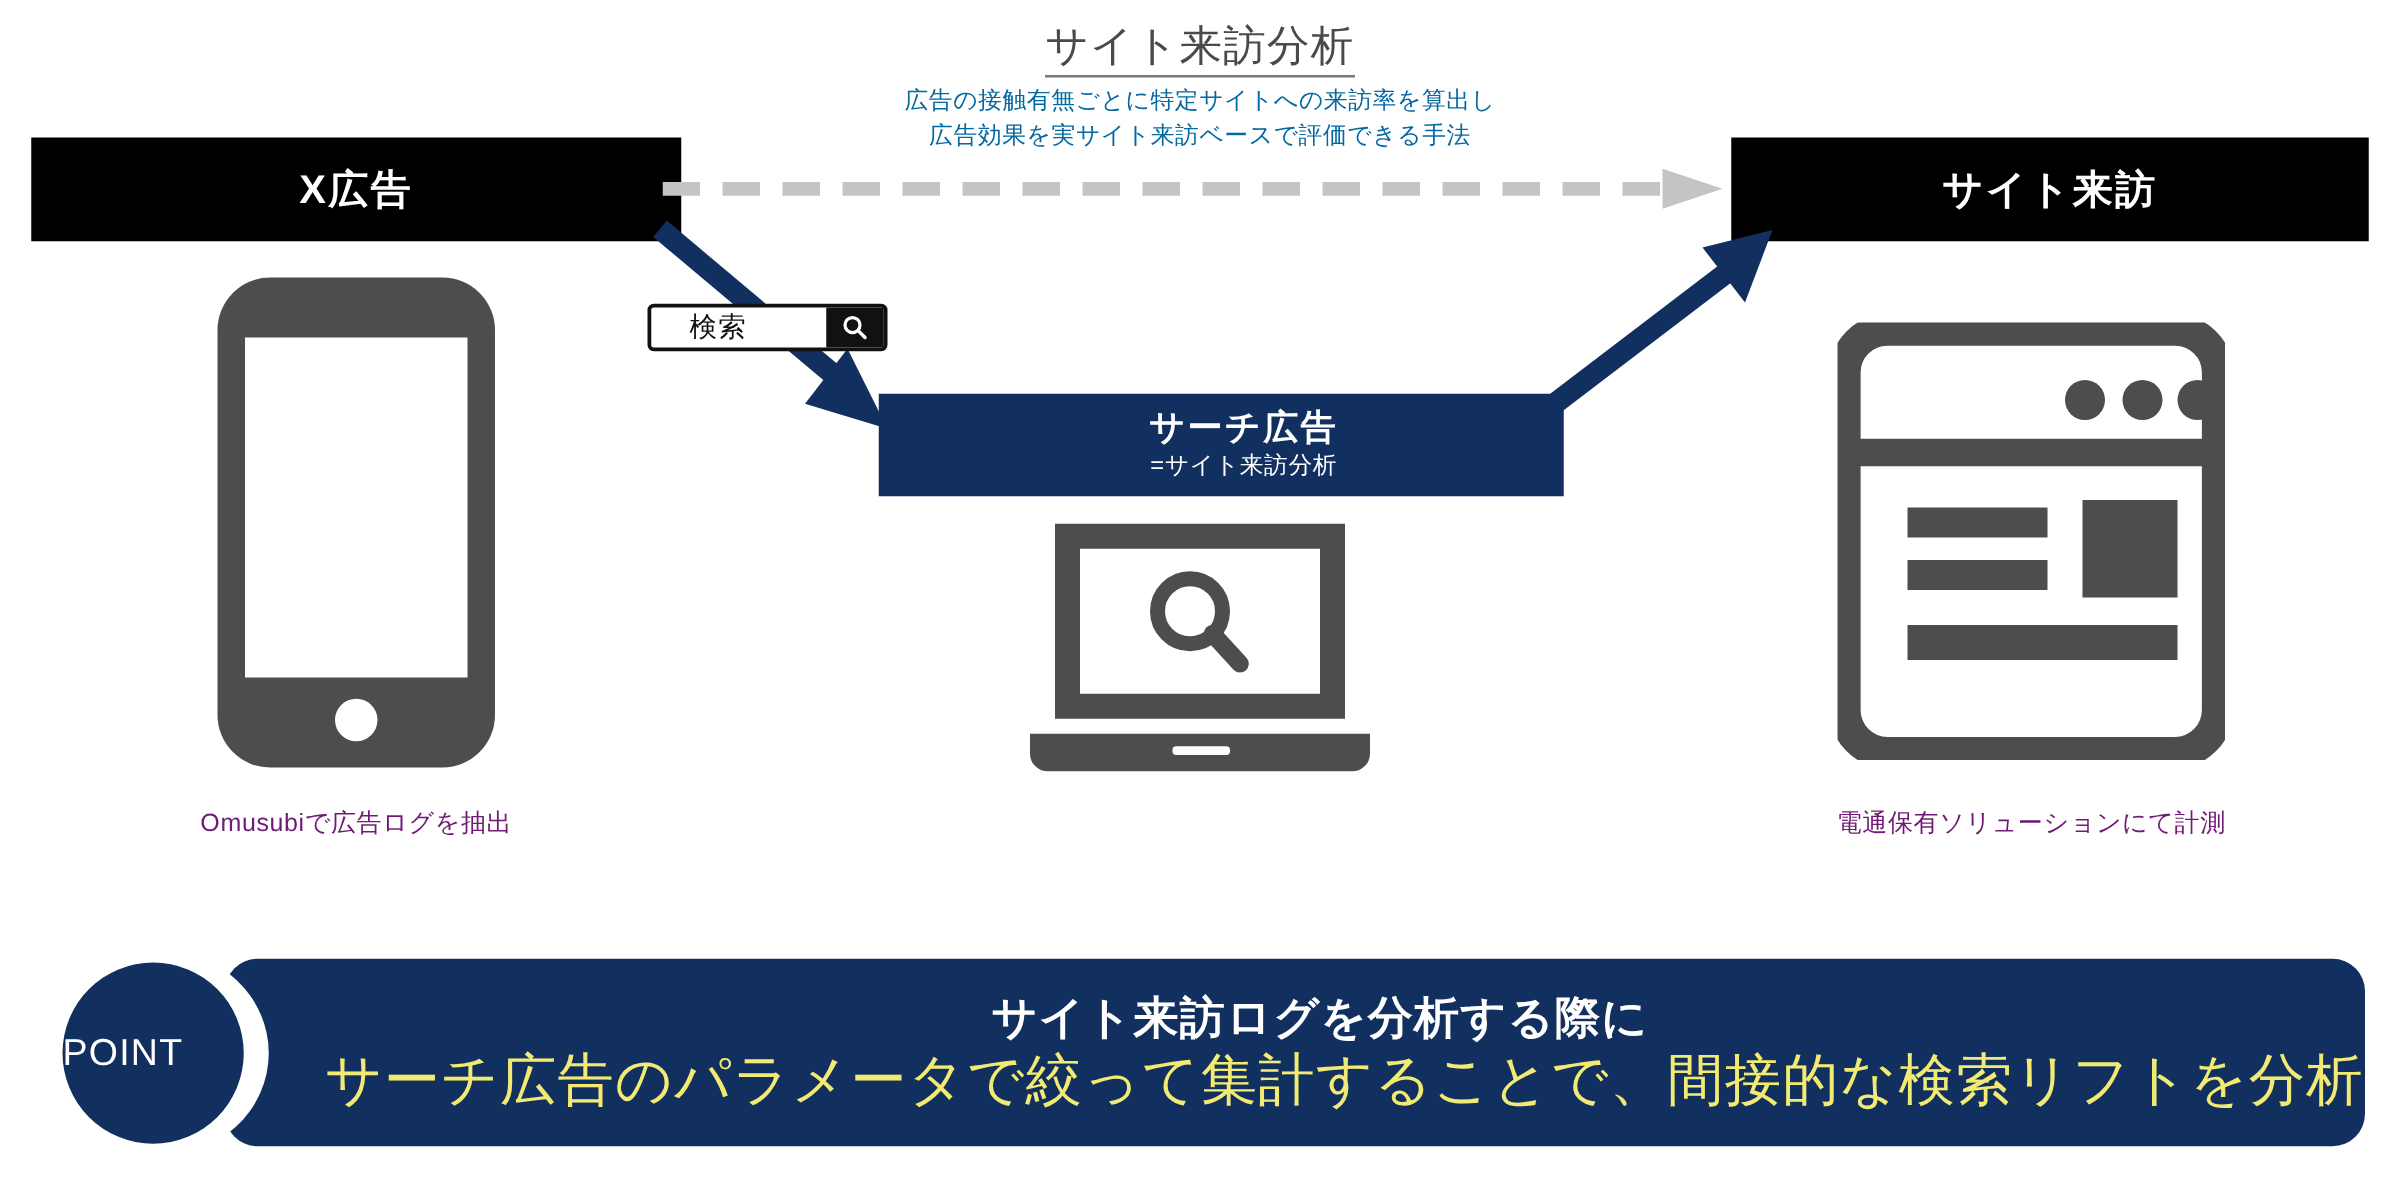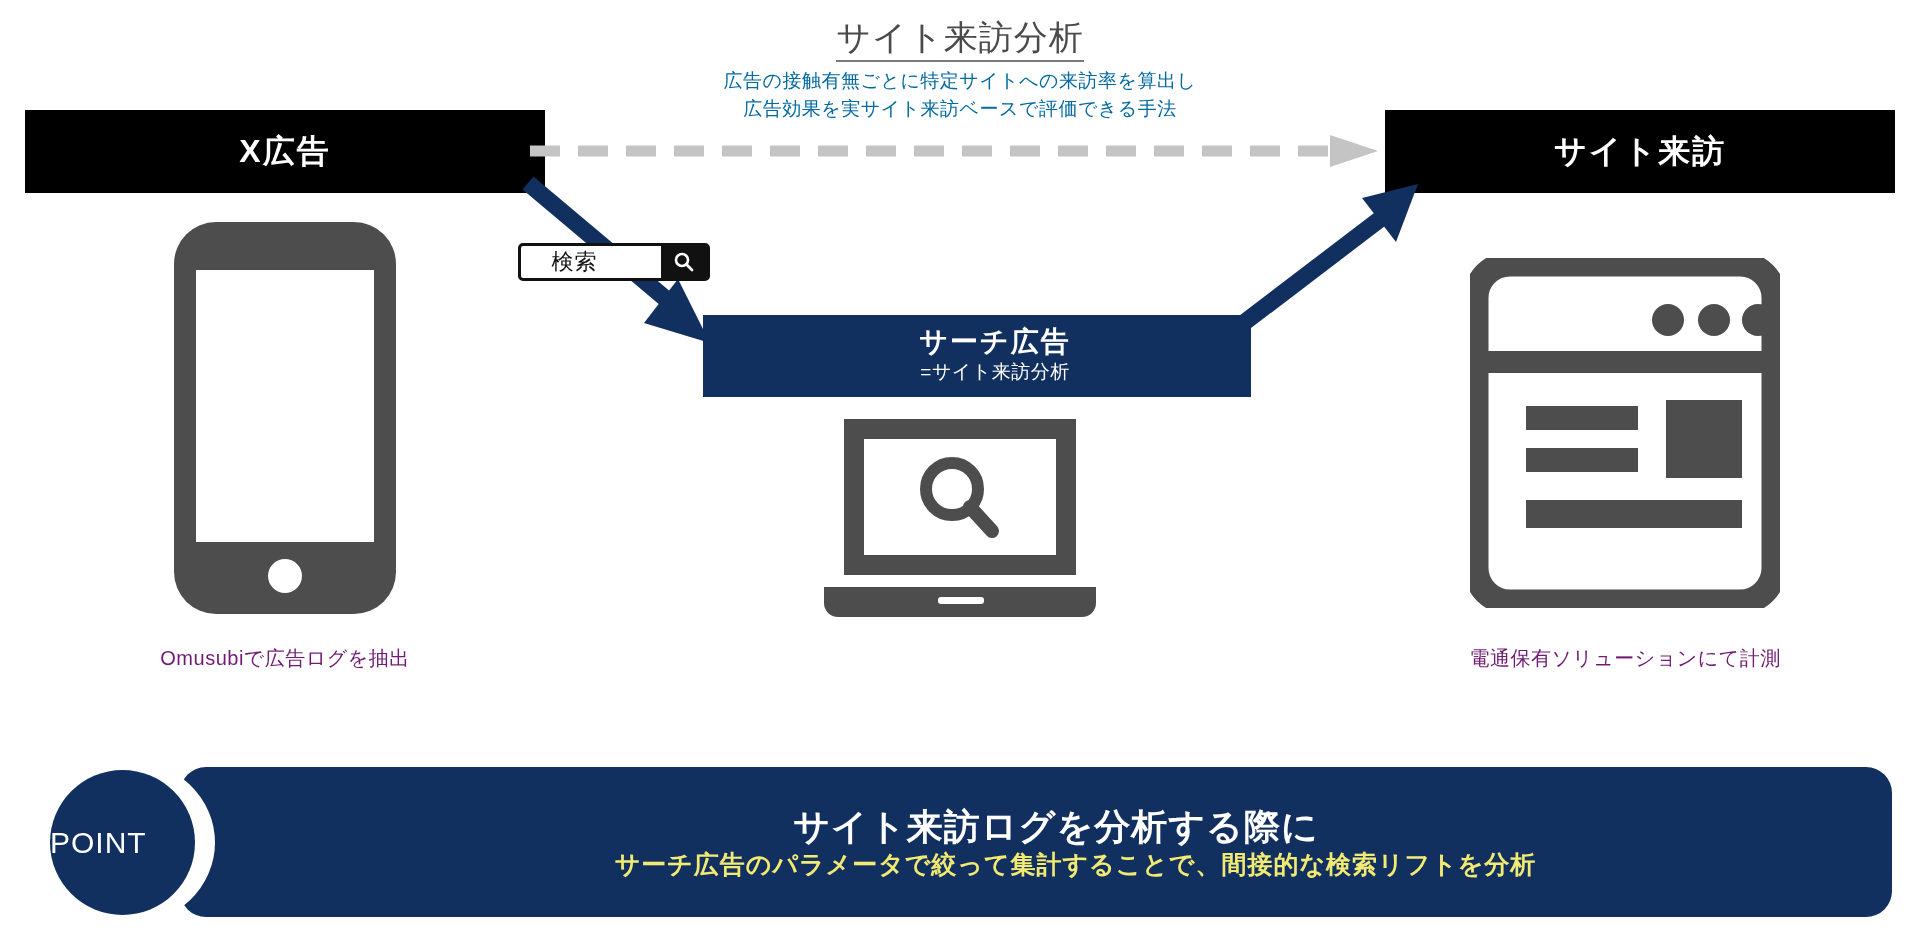--- a/index.html
+++ b/index.html
@@ -239,22 +239,22 @@
     line-height: 1.25;
     padding-left: 40px;
   }
   #point-line-1 {
     color: #ffffff;
     font-size: 36px;
     font-weight: bold;
     letter-spacing: 1px;
   }
   #point-line-2 {
-    font-size: 25px;
-    font-weight: bold;
+    font-size: 45px;
+    font-weight: normal;
     letter-spacing: 1px;
     margin-left: 39px;
   }
 </style>
 </head>
 <body>
 
 <div id="analysis-header">
   <div id="analysis-title">サイト来訪分析</div>
   <div class="analysis-sub">広告の接触有無ごとに特定サイトへの来訪率を算出し</div>

